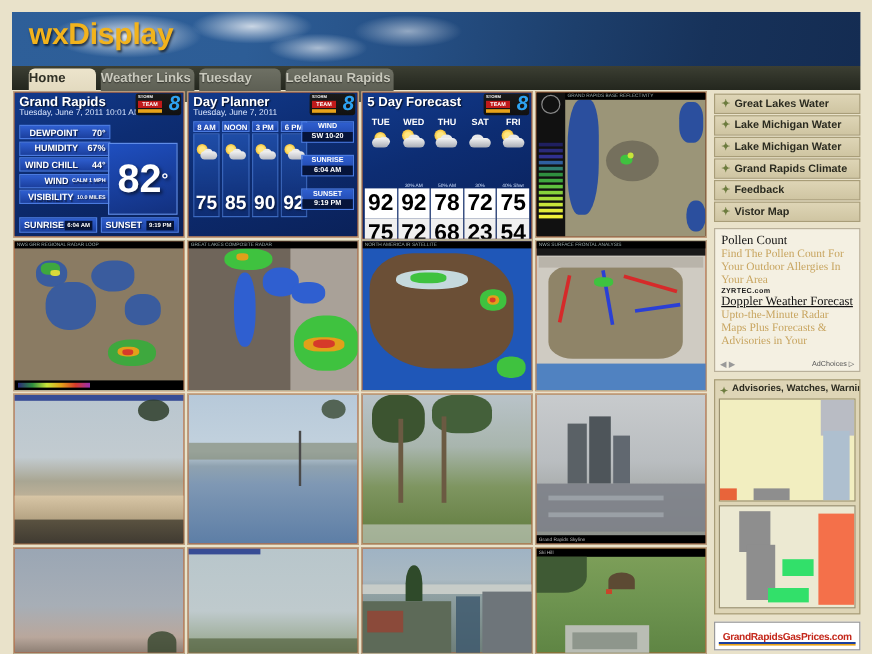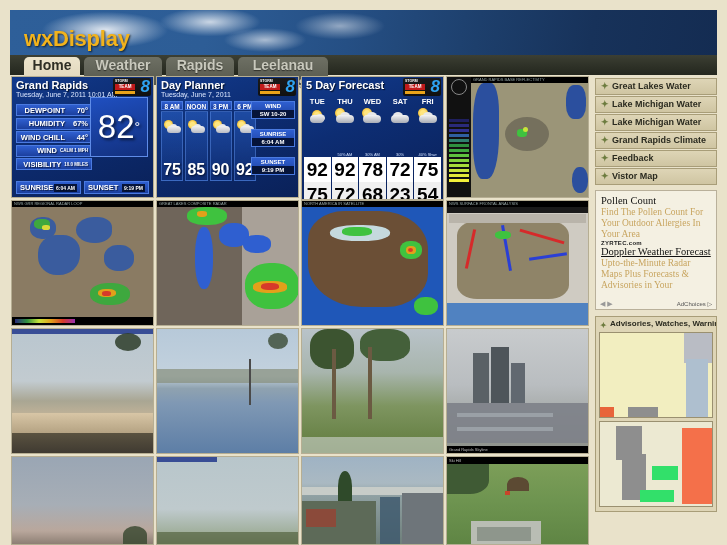--- a/index.html
+++ b/index.html
@@ -16,39 +16,39 @@
     position: absolute; left: 10px; top: 10px; width: 707px; height: 45px;
     background:
       radial-gradient(ellipse 90px 26px at 95px 20px, rgba(255,255,255,.85) 0%, rgba(255,255,255,0) 70%),
       radial-gradient(ellipse 70px 20px at 200px 12px, rgba(255,255,255,.75) 0%, rgba(255,255,255,0) 72%),
       radial-gradient(ellipse 55px 16px at 255px 30px, rgba(255,255,255,.6) 0%, rgba(255,255,255,0) 75%),
       radial-gradient(ellipse 60px 18px at 330px 16px, rgba(255,255,255,.5) 0%, rgba(255,255,255,0) 75%),
       linear-gradient(100deg, #2e5f99 0%, #2d5d96 28%, #254f84 48%, #1d3f6c 66%, #17325a 82%, #142c52 100%);
     overflow: hidden;
   }
   .logo {
-    position: absolute; left: 14px; top: 16px;
-    font-size: 22px; font-weight: bold; color: #f2b31c;
+    position: absolute; left: 14px; top: 5px;
+    font-size: 25px; font-weight: bold; color: #f2b31c;
     text-shadow: 1px 1px 2px rgba(0,0,0,.65);
     letter-spacing: -.2px;
   }
   .tagline {
     position: absolute; left: 14px; top: 26px;
     font-size: 11.5px; color: #ffffff; font-weight: bold;
     text-shadow: 1px 1px 2px rgba(0,0,0,.8);
   }
 
   
   .tabbar {
     position: absolute; left: 10px; top: 55px; width: 707px; height: 20px;
     background: linear-gradient(180deg, #3c3f33 0%, #2e3127 55%, #24271e 100%);
   }
   .tab {
     position: absolute; top: 2px; height: 28px; line-height: 17px;
-    font-size: 14px; font-weight: bold; text-align: center;
+    font-size: 11px; font-weight: bold; text-align: left;
     border-radius: 5px 5px 0 0; color: #c9c9bd;
     background: linear-gradient(180deg, #6e7064 0%, #55574c 100%);
     text-shadow: 0 1px 1px rgba(0,0,0,.5);
     cursor: pointer;
   }
   .tab.active {
     color: #2f2f25;
     background: linear-gradient(180deg, #ece4cc 0%, #ded5b9 100%);
     text-shadow: none;
   }
@@ -102,25 +102,25 @@
     border: .5px solid #4a7ae0;
     display: flex; align-items: center; justify-content: flex-end;
     padding-right: 3px; font-size: 7.5px; font-weight: bold;
     text-shadow: 1px 1px 1px rgba(0,0,0,.6);
   }
   .row .lbl { margin-right: 3px; }
   .row .val { min-width: 20px; text-align: right; }
   .row .val.sm { font-size: 4.5px; line-height: 5px; text-align: center; min-width: 16px; }
 
   .bigtemp {
-    position: absolute; right: 5px; top: 20px; width: 58px; height: 60px;
+    position: absolute; right: 5px; top: 42px; width: 58px; height: 60px;
     background: linear-gradient(165deg, #1f4fc0 0%, #12307e 100%);
     border: 1px solid #5f8ce8;
     display: flex; align-items: center; justify-content: center;
-    font-size: 33px; font-weight: normal;
+    font-size: 33px; font-weight: bold;
     text-shadow: 2px 2px 3px rgba(0,0,0,.6);
     margin-left: 36px;
   }
   .bigtemp sup { font-size: 14px; vertical-align: super; }
 
   .sunrow {
     position: absolute; left: 4px; bottom: 3px; right: 4px;
     display: flex; gap: 3px;
   }
   .sunbox {
@@ -300,21 +300,21 @@
 
 <div id="page">
 
   <div class="header">
     <div class="logo">wxDisplay</div>
   </div>
 
   <div class="tabbar">
     <div class="tab active" style="left:14px;width:56px">Home</div>
     <div class="tab" style="left:74px;width:78px">Weather Links</div>
-    <div class="tab" style="left:156px;width:68px">Rapids</div>
+    <div class="tab" style="left:156px;width:68px">Tuesday</div>
     <div class="tab" style="left:228px;width:90px">Leelanau Rapids</div>
   </div>
 
   <div class="grid-cell cell-border" style="left:11px;top:76px;width:143px;height:122px">
     <div class="wx-panel">
       <div class="wx-head">Grand Rapids</div>
       <div class="wx-sub">Tuesday, June 7, 2011 10:01 AM</div>
       <div class="logo8">
         <span class="storm">STORM</span>
         <span class="team">TEAM</span>
@@ -452,36 +452,36 @@
         <div class="fc-col">
           <div class="fc-day">TUE</div>
           <span class="fc-icon">
             <span class="sun" style="left:6px;top:2px"></span>
             <span class="cl2" style="left:9px;bottom:2px"></span>
             <span class="cl" style="width:14px;left:4px"></span>
           </span>
           <div class="fc-pop"></div>
         </div>
         <div class="fc-col">
+          <div class="fc-day">WED</div>
+          <span class="fc-icon">
+            <span class="sun"></span>
+              <span class="cl2"></span>
+              <span class="cl"></span>
+          </span>
+          <div class="fc-pop">30% AM</div>
+        </div>
+        <div class="fc-col">
           <div class="fc-day">THU</div>
           <span class="fc-icon">
             <span class="sun"></span>
               <span class="cl2"></span>
               <span class="cl"></span>
           </span>
           <div class="fc-pop">50% AM</div>
-        </div>
-        <div class="fc-col">
-          <div class="fc-day">WED</div>
-          <span class="fc-icon">
-            <span class="sun"></span>
-              <span class="cl2"></span>
-              <span class="cl"></span>
-          </span>
-          <div class="fc-pop">30% AM</div>
         </div>
         <div class="fc-col">
           <div class="fc-day">SAT</div>
           <span class="fc-icon">
             <span class="cl2" style="left:4px"></span>
               <span class="cl"></span>
           </span>
           <div class="fc-pop">30%</div>
         </div>
         <div class="fc-col">
@@ -713,14 +713,18 @@
     </div>
     <div class="adv-map m2">
       <div style="position:absolute;left:16px;top:4px;width:26px;height:34px;background:#8e8e8e"></div>
       <div style="position:absolute;left:22px;top:32px;width:24px;height:46px;background:#8e8e8e"></div>
       <div style="position:absolute;right:0;top:6px;width:30px;height:76px;background:#f4704a"></div>
       <div style="position:absolute;left:52px;top:44px;width:26px;height:14px;background:#32e06a"></div>
       <div style="position:absolute;left:40px;top:68px;width:34px;height:12px;background:#32e06a"></div>
     </div>
   </div>
 
+  <div class="gas-banner">
+    <span class="gas-text">GrandRapidsGasPrices.com</span>
+    <span class="gas-stripe"></span>
+  </div>
 
 </div>
 
 </body></html>

